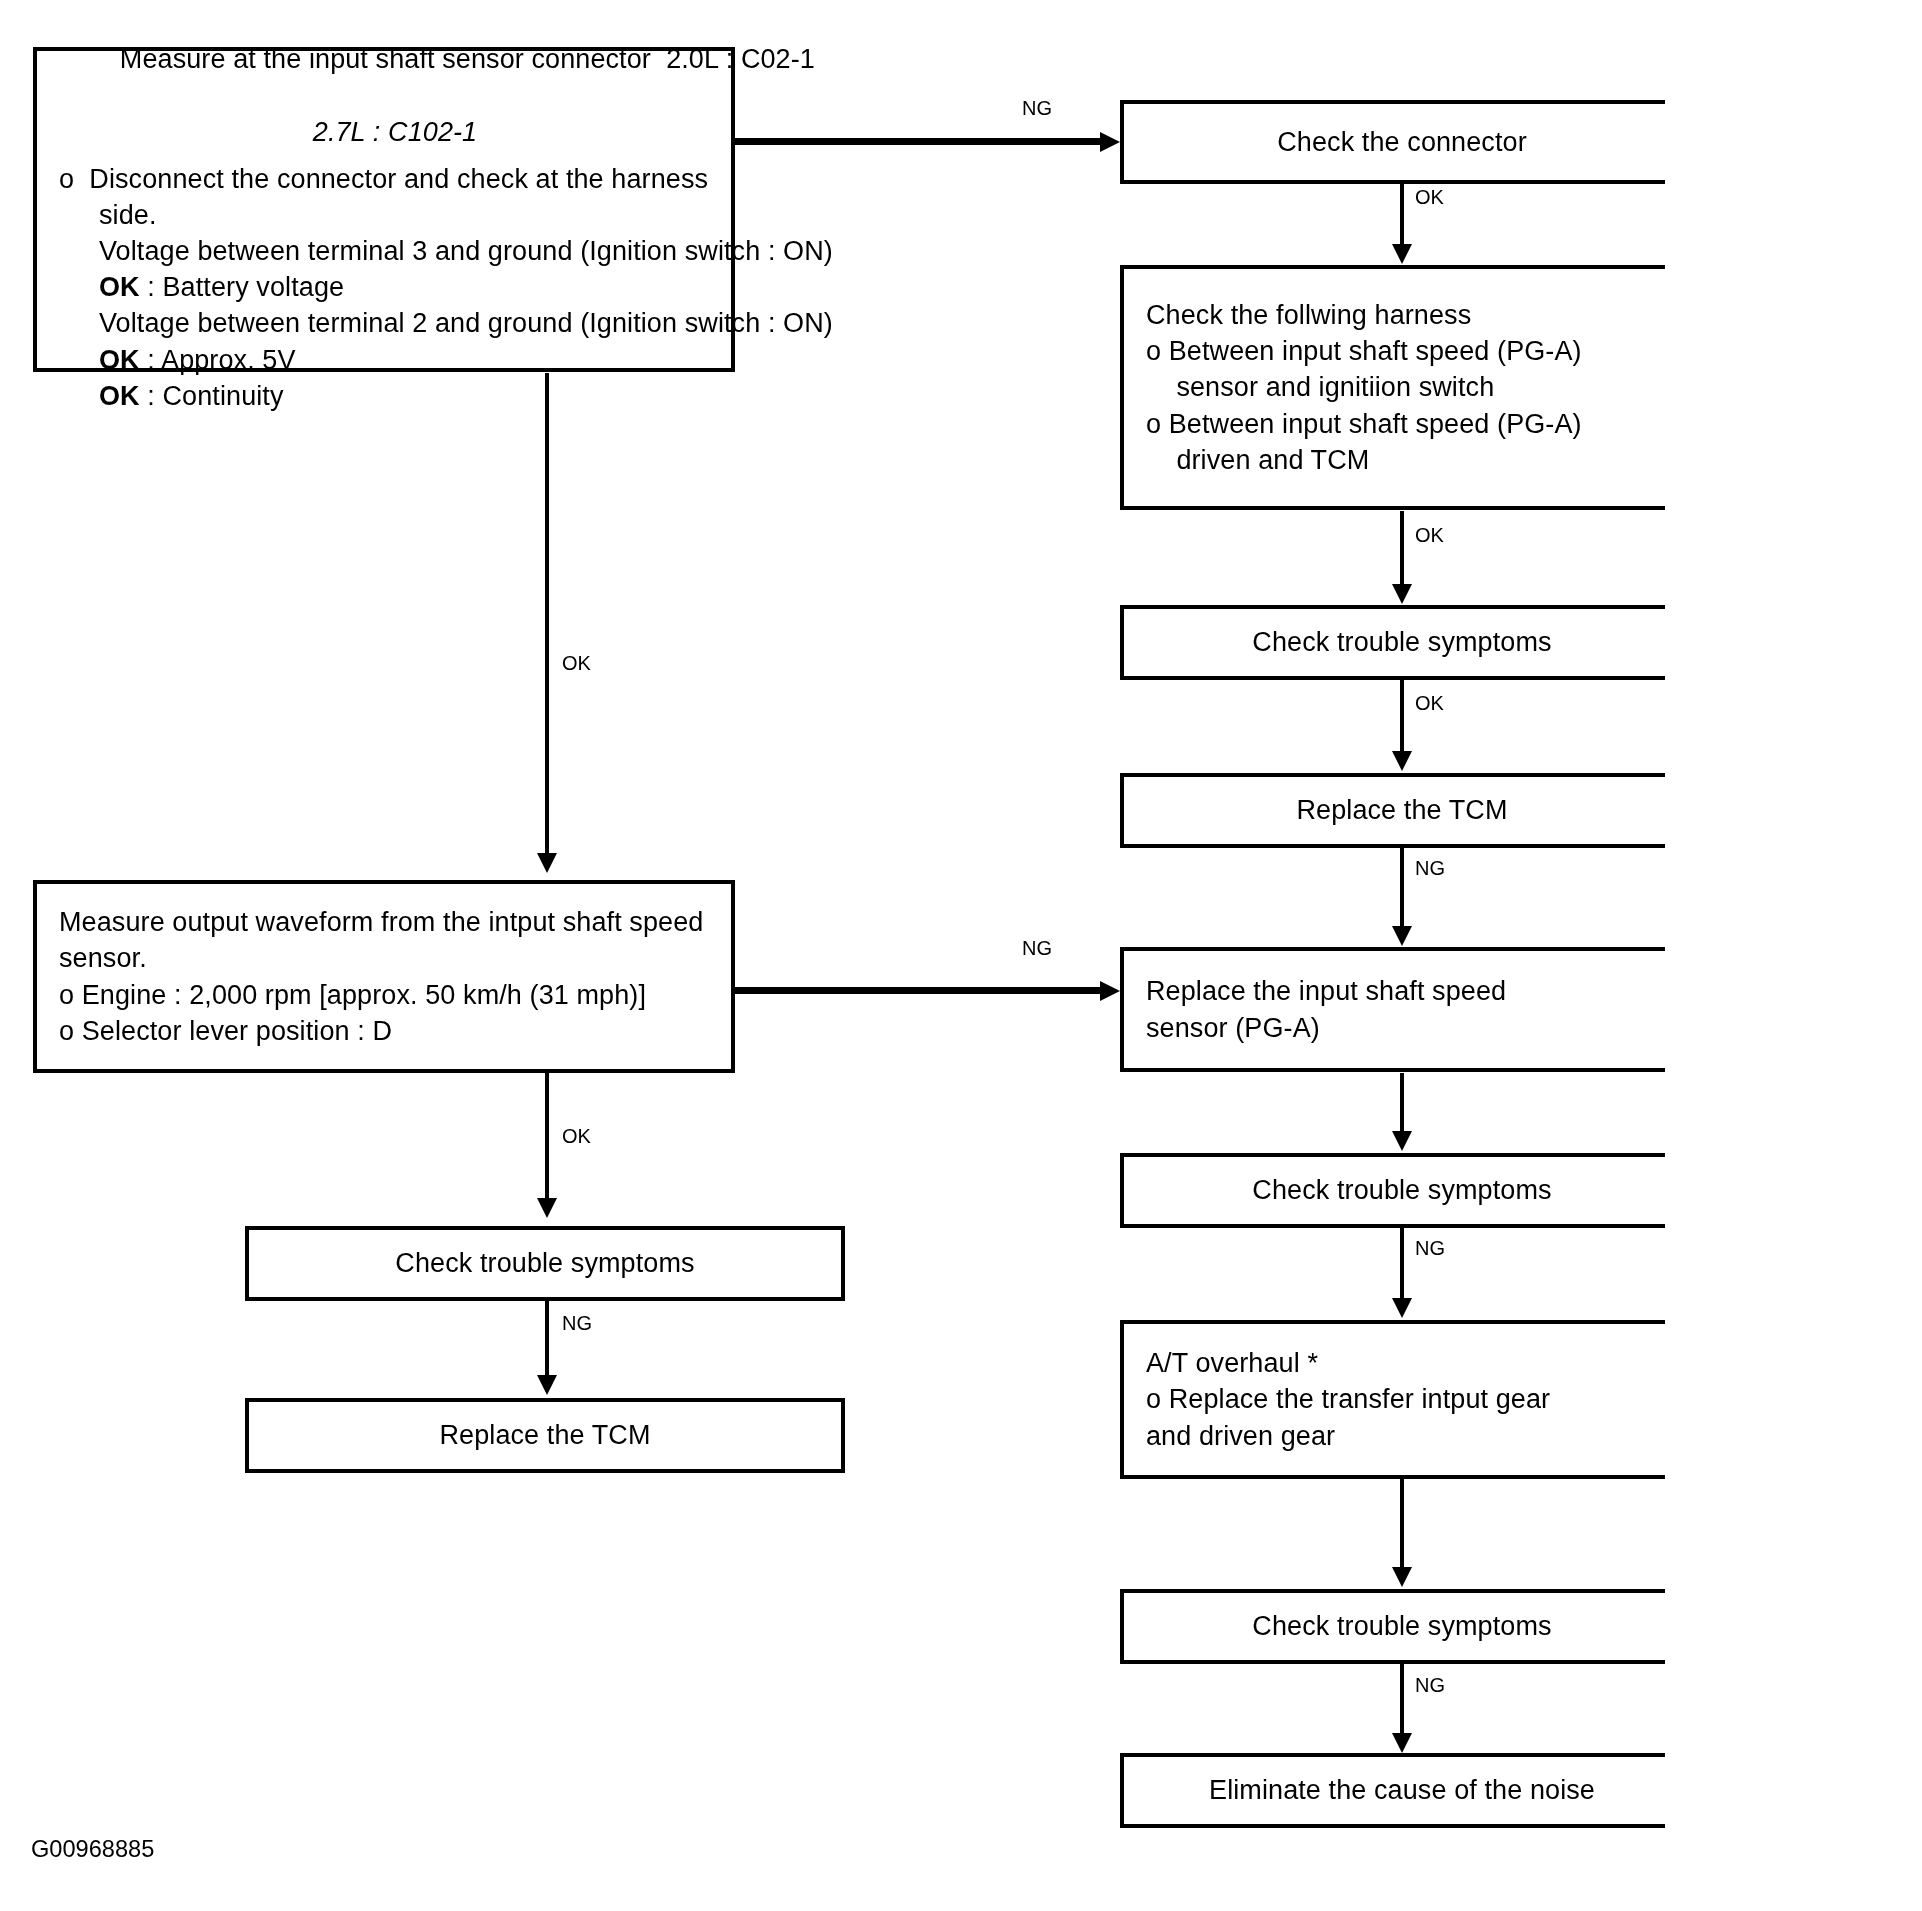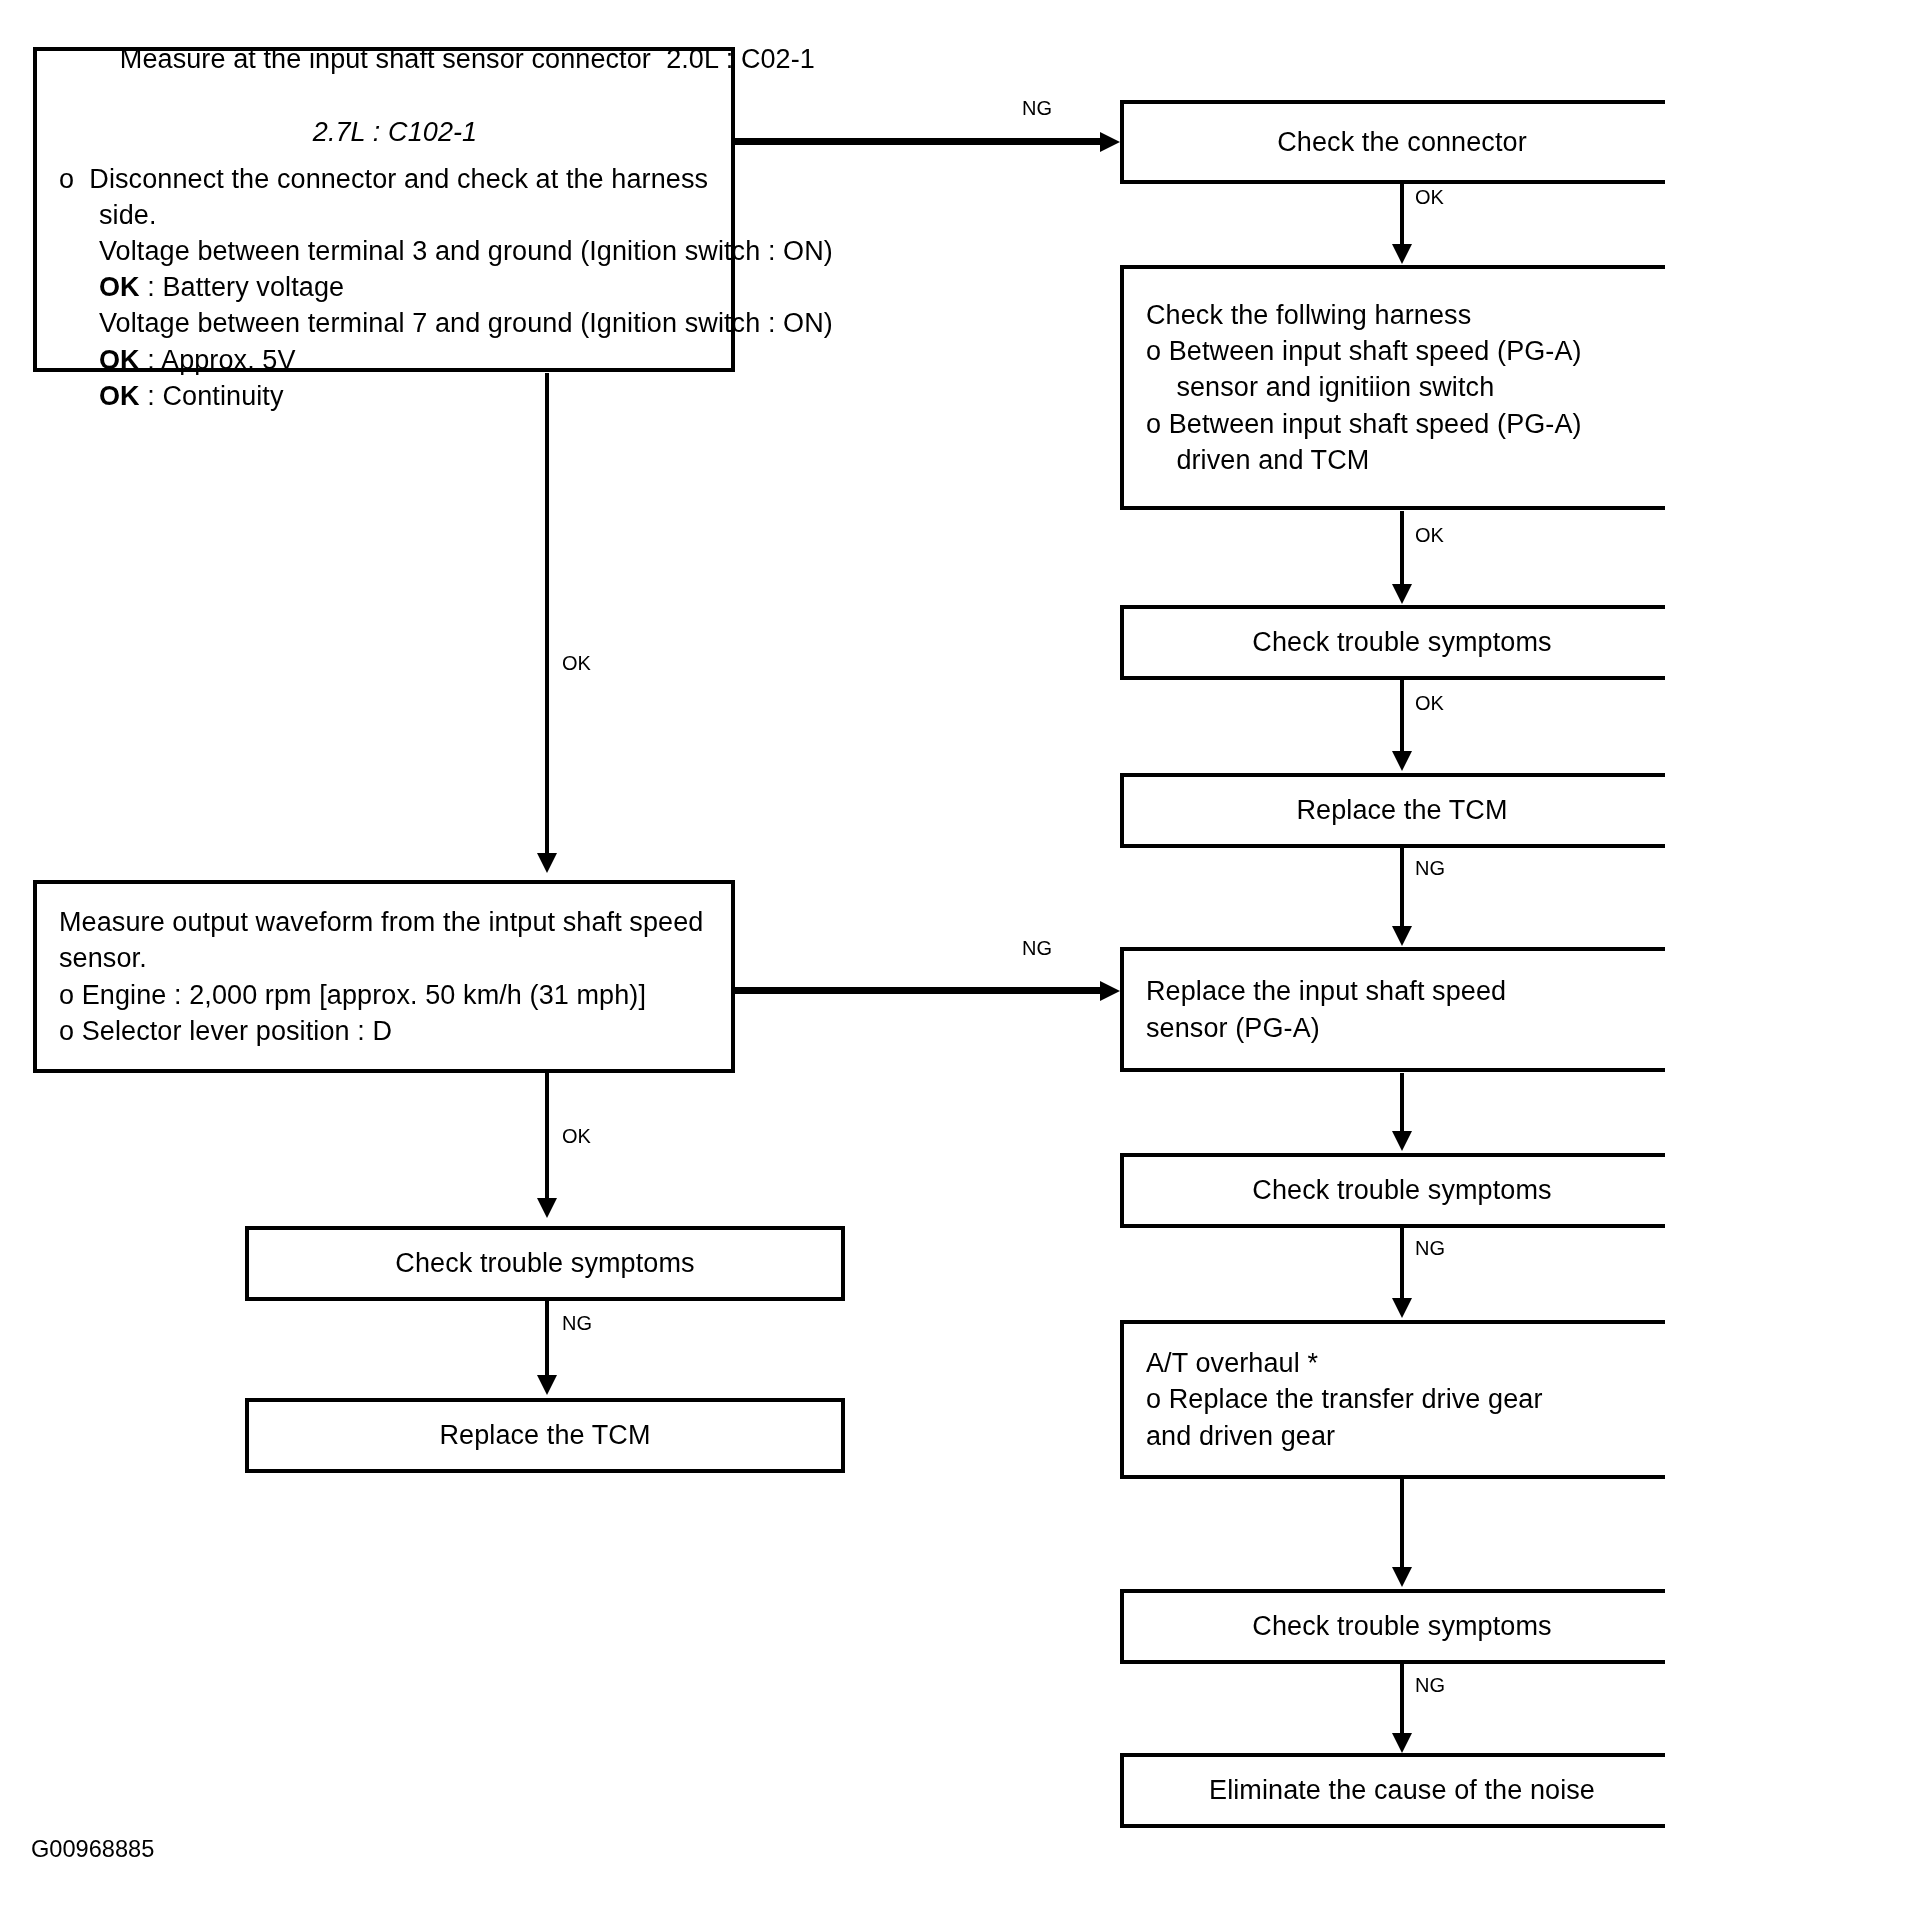--- a/index.html
+++ b/index.html
@@ -114,21 +114,21 @@
   <div class="box left" style="left:33px; top:47px; width:702px; height:325px;">
     <div class="box-inner">
       <div class="box-line">
         <span>Measure at the input shaft sensor connector</span><span>&nbsp;&nbsp;</span><span>2.0L : C02-1</span>
       </div>
       <div class="box-line" style="text-align:center; padding-right:31px; width:100%;font-style:italic;">2.7L : C102-1</div>
       <div class="box-line hang" style="margin-top:11px;">o  Disconnect the connector and check at the harness</div>
       <div class="box-line" style="padding-left:40px;">side.</div>
       <div class="box-line" style="padding-left:40px;">Voltage between terminal 3 and ground (Ignition switch : ON)</div>
       <div class="box-line" style="padding-left:40px;"><span class="bold">OK</span><span> : Battery voltage</span></div>
-      <div class="box-line" style="padding-left:40px;">Voltage between terminal 7 and ground (Ignition switch : ON)</div>
+      <div class="box-line" style="padding-left:40px;">Voltage between terminal 2 and ground (Ignition switch : ON)</div>
       <div class="box-line" style="padding-left:40px;"><span class="bold">OK</span><span> : Approx. 5V</span></div>
       <div class="box-line" style="padding-left:40px;"><span class="bold">OK</span><span> : Continuity</span></div>
     </div>
   </div>
 
   <div class="box center" style="left:1120px; top:100px; width:564px; height:84px;">
     <div class="box-inner">
       <div class="box-line">Check the connector</div>
     </div>
   </div>
@@ -185,21 +185,21 @@
 
   <div class="box center" style="left:245px; top:1398px; width:600px; height:75px;">
     <div class="box-inner">
       <div class="box-line">Replace the TCM</div>
     </div>
   </div>
 
   <div class="box left" style="left:1120px; top:1320px; width:564px; height:159px;">
     <div class="box-inner">
       <div class="box-line">A/T overhaul *</div>
-      <div class="box-line">o Replace the transfer drive gear</div>
+      <div class="box-line">o Replace the transfer intput gear</div>
       <div class="box-line">and driven gear</div>
     </div>
   </div>
 
   <div class="box center" style="left:1120px; top:1589px; width:564px; height:75px;">
     <div class="box-inner">
       <div class="box-line">Check trouble symptoms</div>
     </div>
   </div>
 

